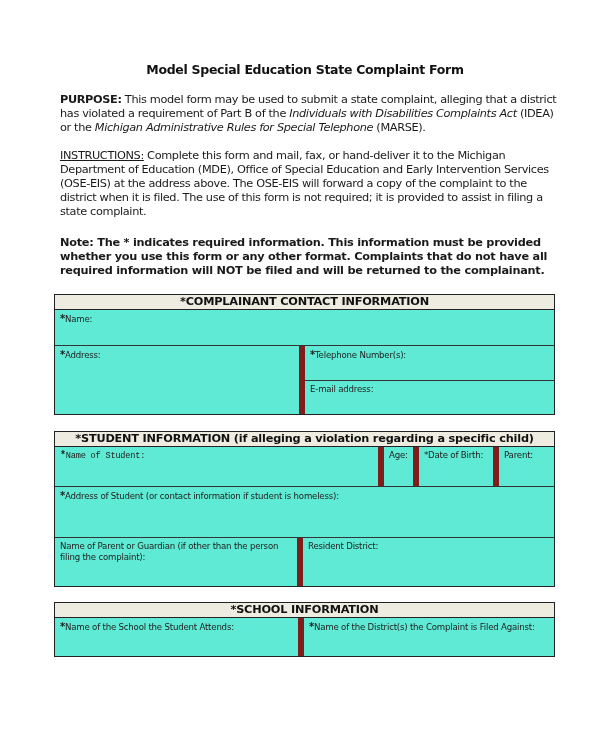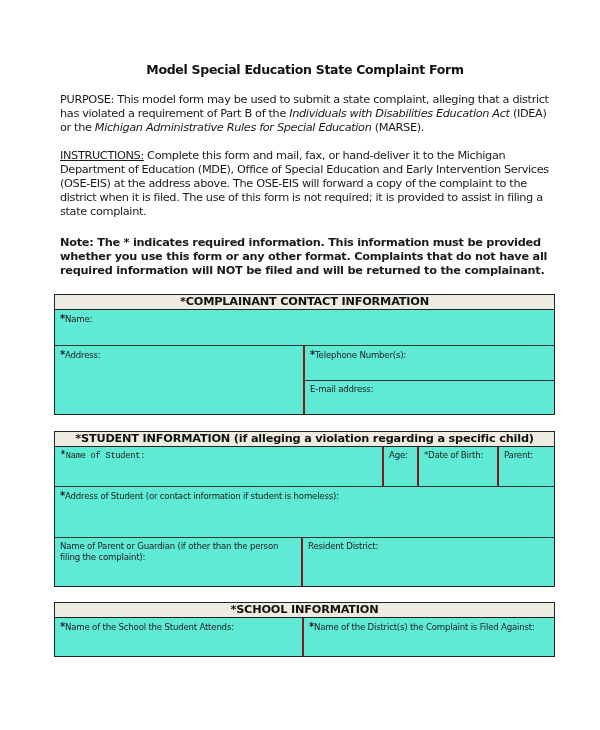--- a/index.html
+++ b/index.html
@@ -6,52 +6,52 @@
   html, body { width: 600px; height: 730px; background: #ffffff; overflow: hidden; }
   body { position: relative; font-family: "DejaVu Sans", sans-serif; color: #111; }
   .page-title {
     position: absolute; left: 0; width: 610px; top: 62px;
     text-align: center; font-weight: bold; font-size: 12.5px; letter-spacing: -0.3px;
   }
   .para {
     position: absolute; left: 60px; width: 500px;
     font-size: 11.3px; line-height: 14px; letter-spacing: -0.35px; color: #1a1a1a;
   }
-  .para b { font-weight: normal; }
+  .para b { font-weight: bold; }
   .para .u { text-decoration: underline; font-weight: normal; }
   .purpose { top: 93px; }
   .instructions { top: 149px; }
   .note { top: 236px; font-weight: bold; letter-spacing: -0.25px; }
   .ftable {
     position: absolute; left: 54px; width: 501px;
     border: 1.5px solid #222; background: #5eead4;
   }
   .fhead {
     height: 15px; background: #eeece1; border-bottom: 1.5px solid #222;
     font-weight: bold; font-size: 11.3px; line-height: 14px; text-align: center; letter-spacing: -0.2px;
   }
   .frow { display: flex; border-bottom: 1.5px solid #333; }
   .frow:last-child { border-bottom: none; }
   .fcell {
     font-size: 8.6px; letter-spacing: -0.2px; padding: 3px 0 0 5px; color: #222; line-height: 11px;
-    border-right: 2px solid #7f1d1d;
+    border-right: 6px solid #7f1d1d;
   }
   .fcell:last-child { border-right: none; }
   .req { font-weight: bold; font-size: 10px; }
   .subcol { display: flex; flex-direction: column; }
   .subcol .fcell { border-right: none; }
   .subcol .fcell:first-child { border-bottom: 1.5px solid #333; }
 </style>
 </head>
 <body>
 
 <div class="page-title">Model Special Education State Complaint Form</div>
 
 <div class="para purpose">
-  <b>PURPOSE:</b><span> This model form may be used to submit a state complaint, alleging that a district has violated a requirement of Part B of the </span><i>Individuals with Disabilities Education Act</i><span> (IDEA) or the </span><i>Michigan Administrative Rules for Special Education</i><span> (MARSE).</span>
+  <b>PURPOSE:</b><span> This model form may be used to submit a state complaint, alleging that a district has violated a requirement of Part B of the </span><i>Individuals with Disabilities Complaints Act</i><span> (IDEA) or the </span><i>Michigan Administrative Rules for Special Telephone</i><span> (MARSE).</span>
 </div>
 
 <div class="para instructions">
   <span class="u">INSTRUCTIONS:</span><span> Complete this form and mail, fax, or hand-deliver it to the Michigan Department of Education (MDE), Office of Special Education and Early Intervention Services (OSE-EIS) at the address above. The OSE-EIS will forward a copy of the complaint to the district when it is filed. The use of this form is not required; it is provided to assist in filing a state complaint.</span>
 </div>
 
 <div class="para note">Note:  The * indicates required information. This information must be provided whether you use this form or any other format. Complaints that do not have all required information will NOT be filed and will be returned to the complainant.</div>
 
 <div class="ftable" style="top:294px;">
   <div class="fhead">*COMPLAINANT CONTACT INFORMATION</div>

